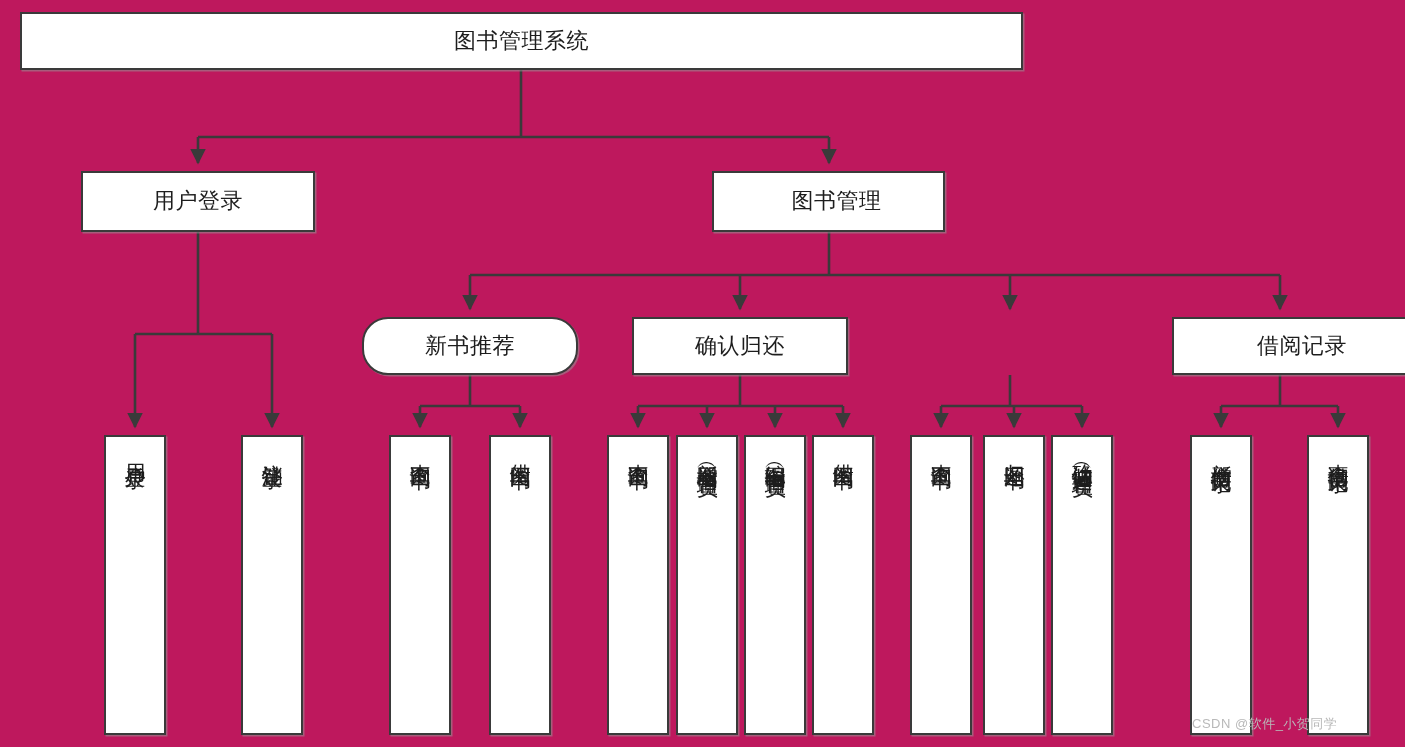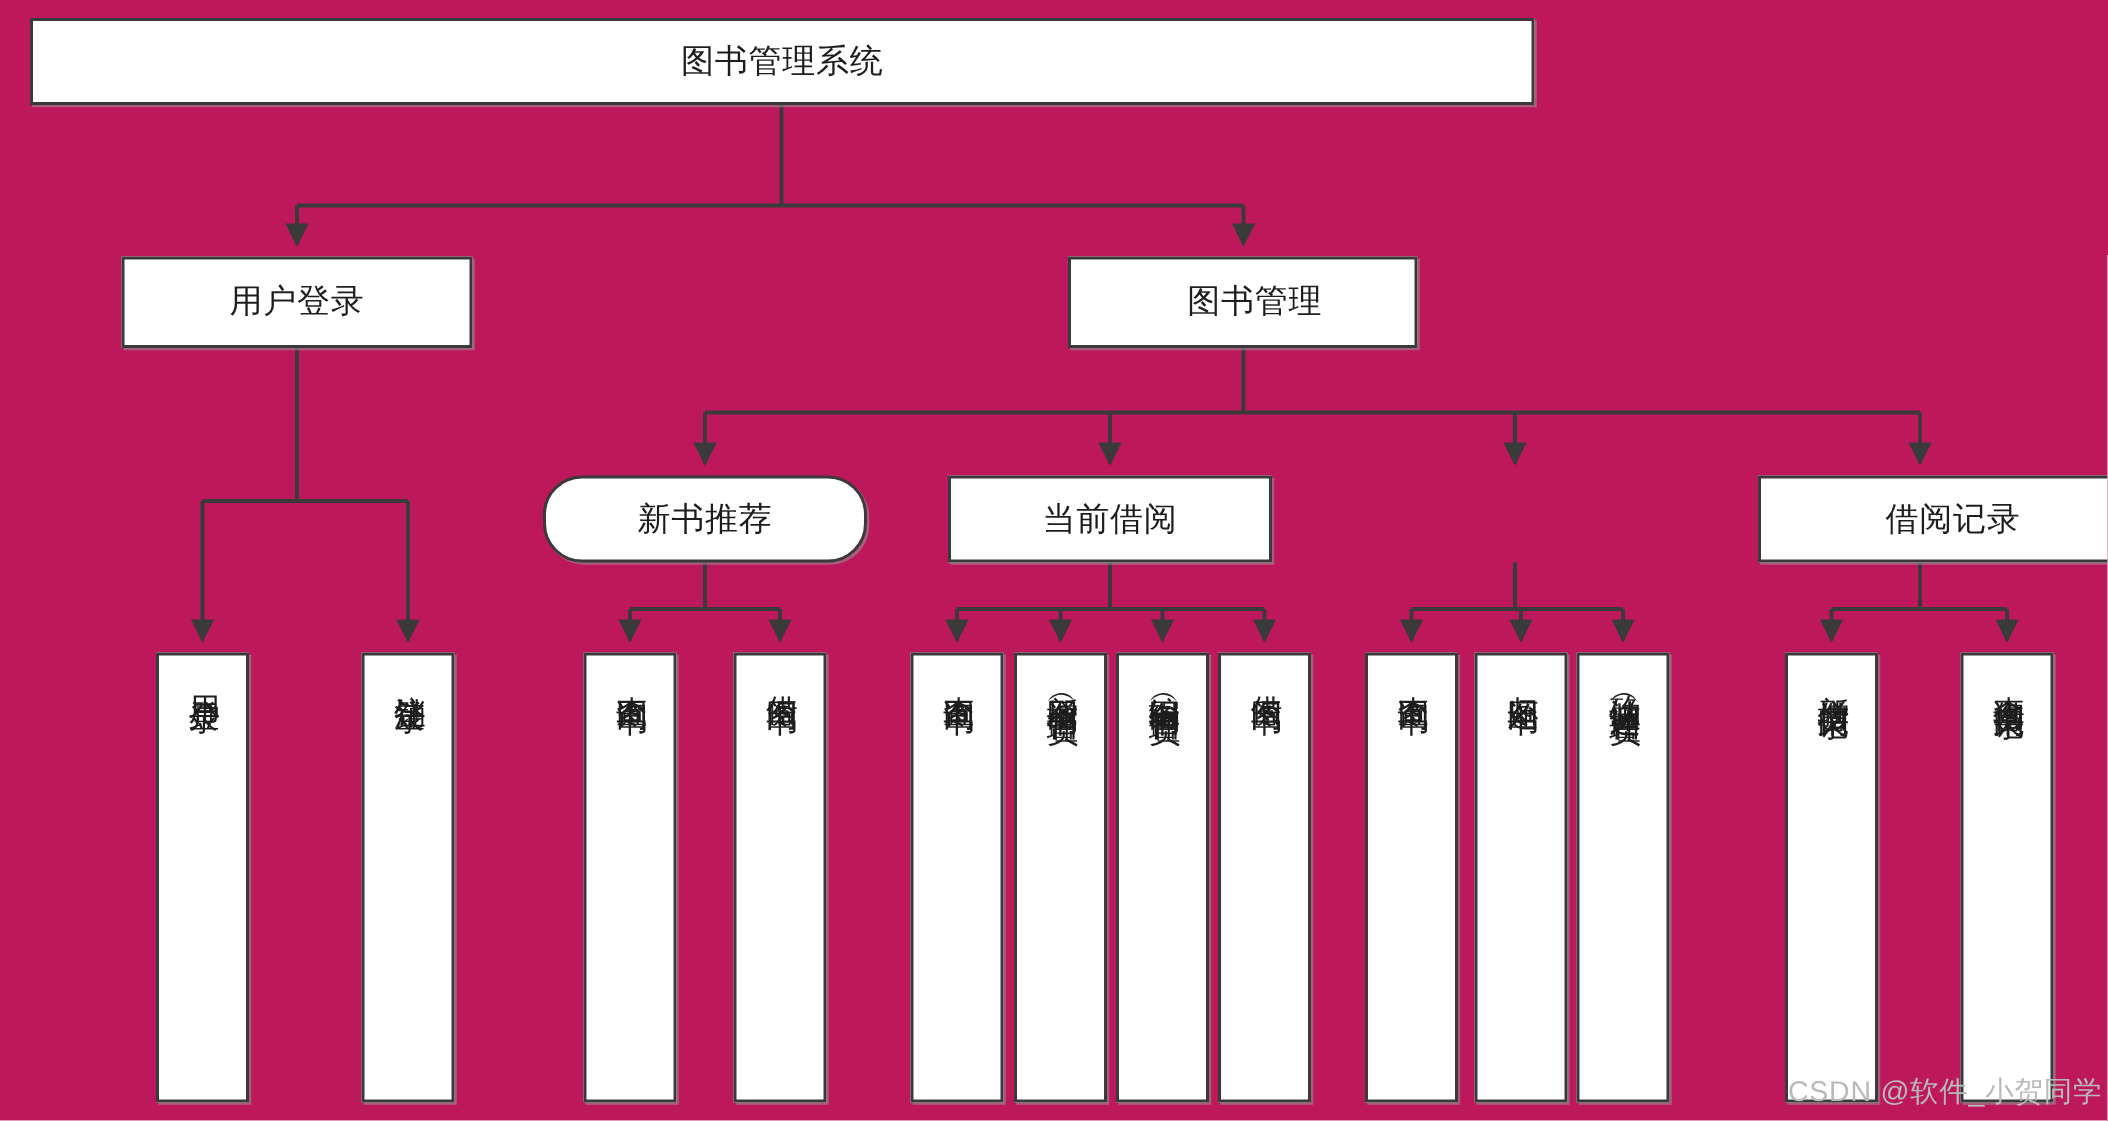--- a/index.html
+++ b/index.html
@@ -61,21 +61,21 @@
     letter-spacing: 2px;
     white-space: nowrap;
     max-height: 275px;
   }
   .node.vert.tall .label {
     max-height: 290px;
   }
   .watermark {
     position: absolute;
     color: #b9b9b9;
-    font-size: 19px;
+    font-size: 13px;
     letter-spacing: 0.5px;
     white-space: nowrap;
     user-select: none;
   }
 </style>
 </head>
 <body>
 
 <div id="canvas">
 
@@ -137,21 +137,21 @@
     <span class="label">用户登录</span>
   </div>
   <div class="node horiz" style="left:712px; top:171px; width:233px; height:61px;padding-left:16px;">
     <span class="label">图书管理</span>
   </div>
 
   <div class="node horiz" style="left:362px; top:317px; width:216px; height:58px;border-radius:26px;">
     <span class="label">新书推荐</span>
   </div>
   <div class="node horiz" style="left:632px; top:317px; width:216px; height:58px;">
-    <span class="label">当前借阅</span>
+    <span class="label">确认归还</span>
   </div>
   <div class="node horiz" style="left:1172px; top:317px; width:260px; height:58px;font-family:Liberation Serif, serif;">
     <span class="label">借阅记录</span>
   </div>
 
   <div class="node vert" style="left:104px; top:435px; width:62px; height:300px;">
     <span class="label">用户登录</span>
   </div>
   <div class="node vert" style="left:241px; top:435px; width:62px; height:300px;">
     <span class="label">注销登录</span>

